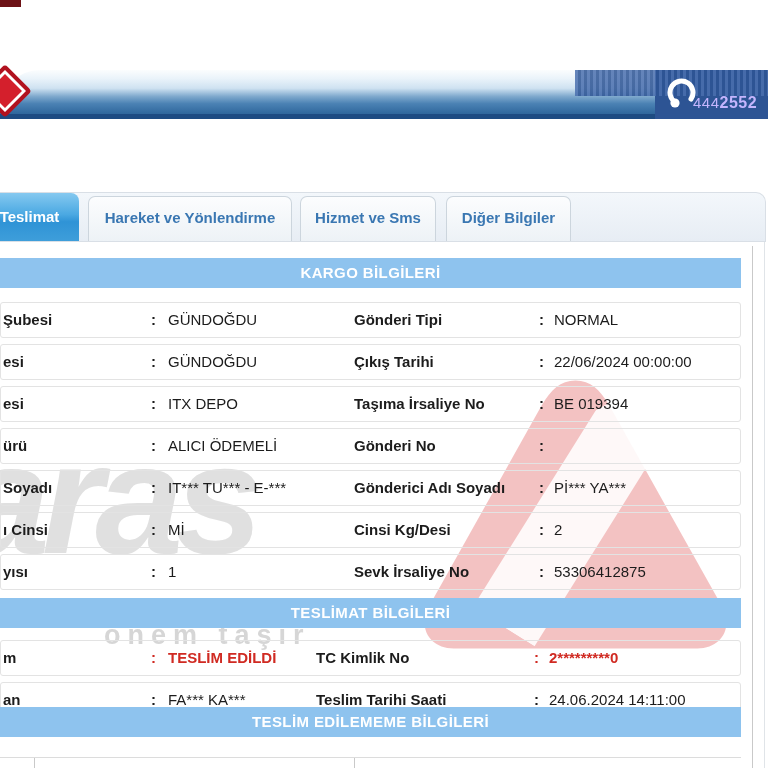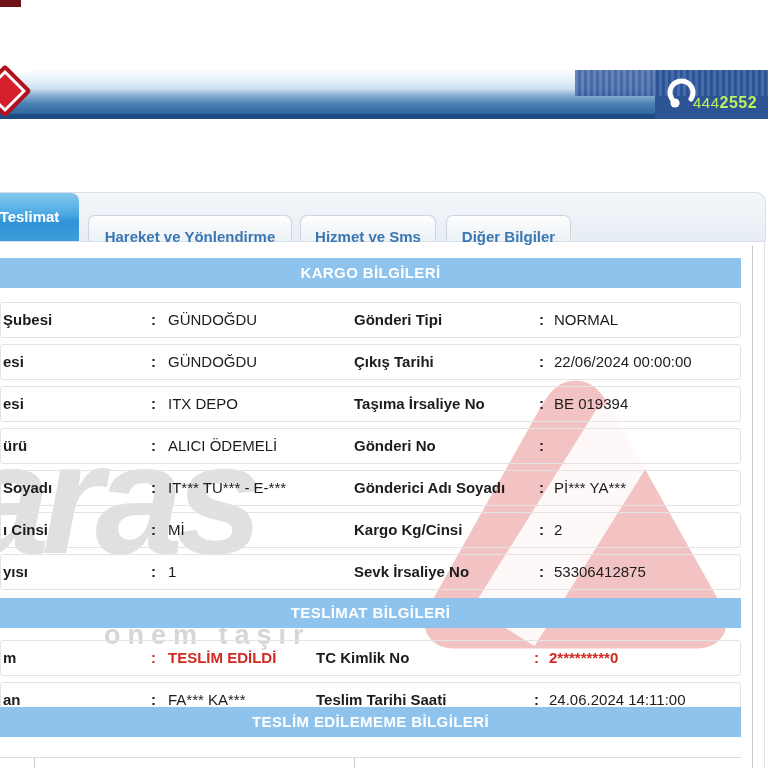--- a/index.html
+++ b/index.html
@@ -25,32 +25,32 @@
   .phone-panel{
     position:absolute;left:655px;top:70px;width:113px;height:49px;background:#2d5494;z-index:2;
   }
   .phone-stripes{
     position:absolute;left:-80px;top:0;width:193px;height:26px;
     background:repeating-linear-gradient(90deg,#4a6fae 0 3px,#2d5494 3px 6px);
     opacity:.85;
   }
   .headset-icon{position:absolute;left:12px;top:6px;}
   .phone-number{
-    position:absolute;left:38px;top:24px;color:#bef264;font-size:15px;letter-spacing:.5px;
+    position:absolute;left:38px;top:24px;color:#c4b5fd;font-size:15px;letter-spacing:.5px;
   }
   .phone-number b{font-size:16px;}
   
   .tab-strip{
     position:absolute;left:0;top:192px;width:766px;height:50px;
     background:linear-gradient(to bottom,#f3f7fb,#e7edf4);
     border:1px solid #d9dfe6;border-left:none;
     border-top-right-radius:10px;box-sizing:border-box;
   }
   .tab{
-    position:absolute;bottom:0;height:26px;line-height:42px;text-align:center;
+    position:absolute;bottom:0;height:45px;line-height:42px;text-align:center;
     font-size:15px;font-weight:bold;color:#3a77b2;
     background:linear-gradient(to bottom,#fcfdfe,#edf2f6);
     border:1px solid #ccd5dd;border-bottom:none;
     border-top-left-radius:7px;border-top-right-radius:7px;
     box-sizing:border-box;cursor:pointer;
   }
   .tab.active{
     height:48px;line-height:48px;color:#ffffff;border:none;
     background:linear-gradient(to bottom,#85c9f0 0%,#4aa8e2 45%,#2f93d6 60%,#3e9eda 100%);
     border-top-left-radius:8px;border-top-right-radius:8px;
@@ -173,21 +173,21 @@
   <span class="cell l-colon">:</span>
   <span class="cell l-value">IT*** TU*** - E-***</span>
   <span class="cell lab r-label">Gönderici Adı Soyadı</span>
   <span class="cell r-colon">:</span>
   <span class="cell r-value">Pİ*** YA***</span>
 </div>
 <div class="row" style="top:512px;">
   <span class="cell lab l-label">ı Cinsi</span>
   <span class="cell l-colon">:</span>
   <span class="cell l-value">Mİ</span>
-  <span class="cell lab r-label">Kargo Kg/Cinsi</span>
+  <span class="cell lab r-label">Cinsi Kg/Desi</span>
   <span class="cell r-colon">:</span>
   <span class="cell r-value">2</span>
 </div>
 <div class="row" style="top:554px;">
   <span class="cell lab l-label">yısı</span>
   <span class="cell l-colon">:</span>
   <span class="cell l-value">1</span>
   <span class="cell lab r-label">Sevk İrsaliye No</span>
   <span class="cell r-colon">:</span>
   <span class="cell r-value">53306412875</span>

